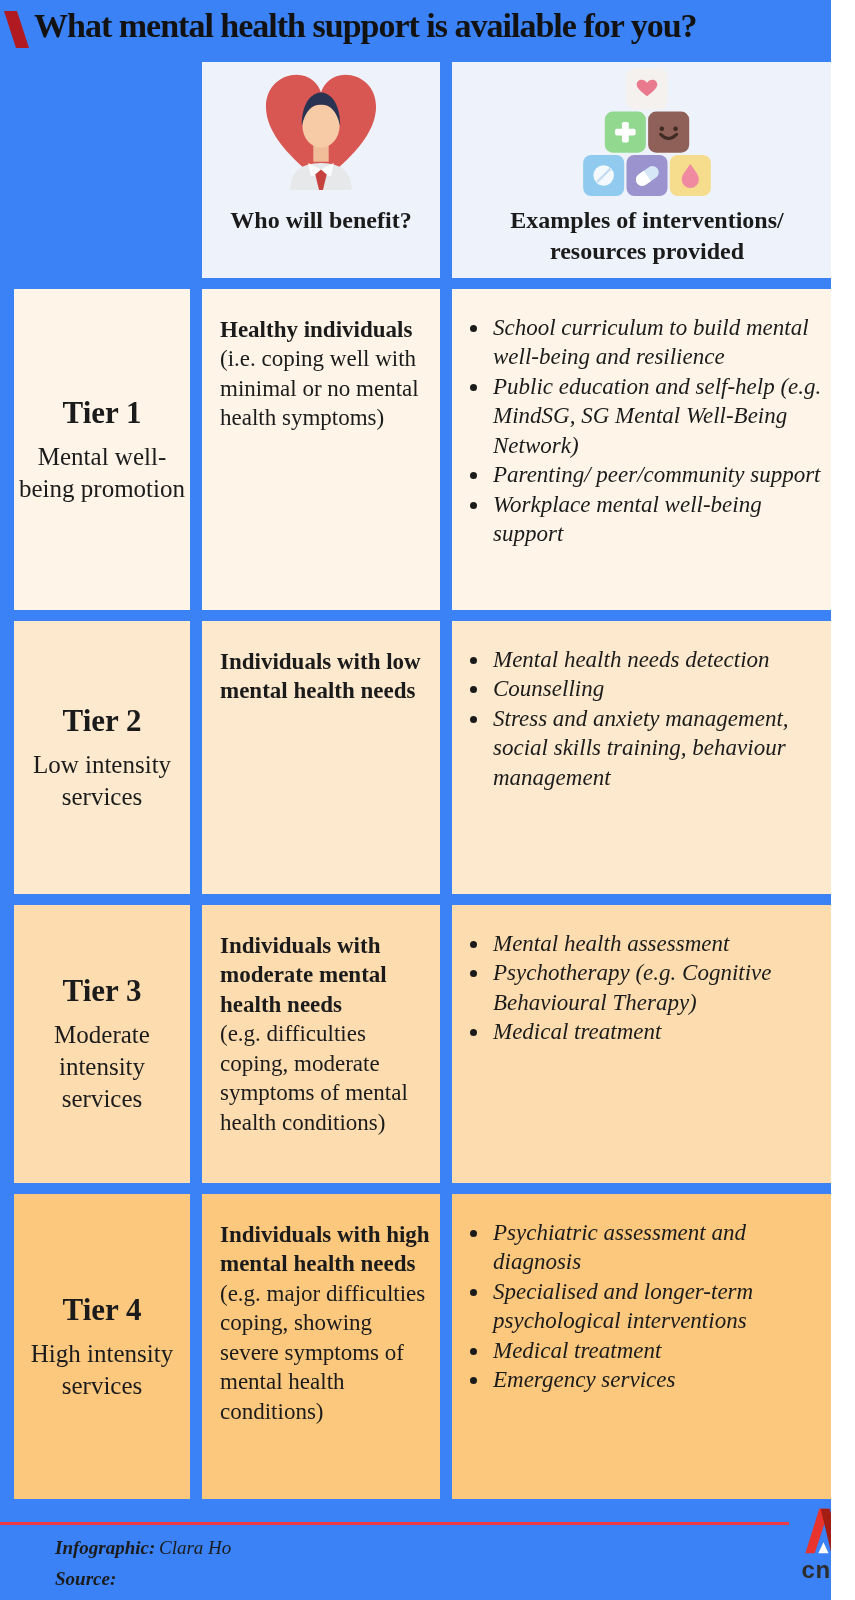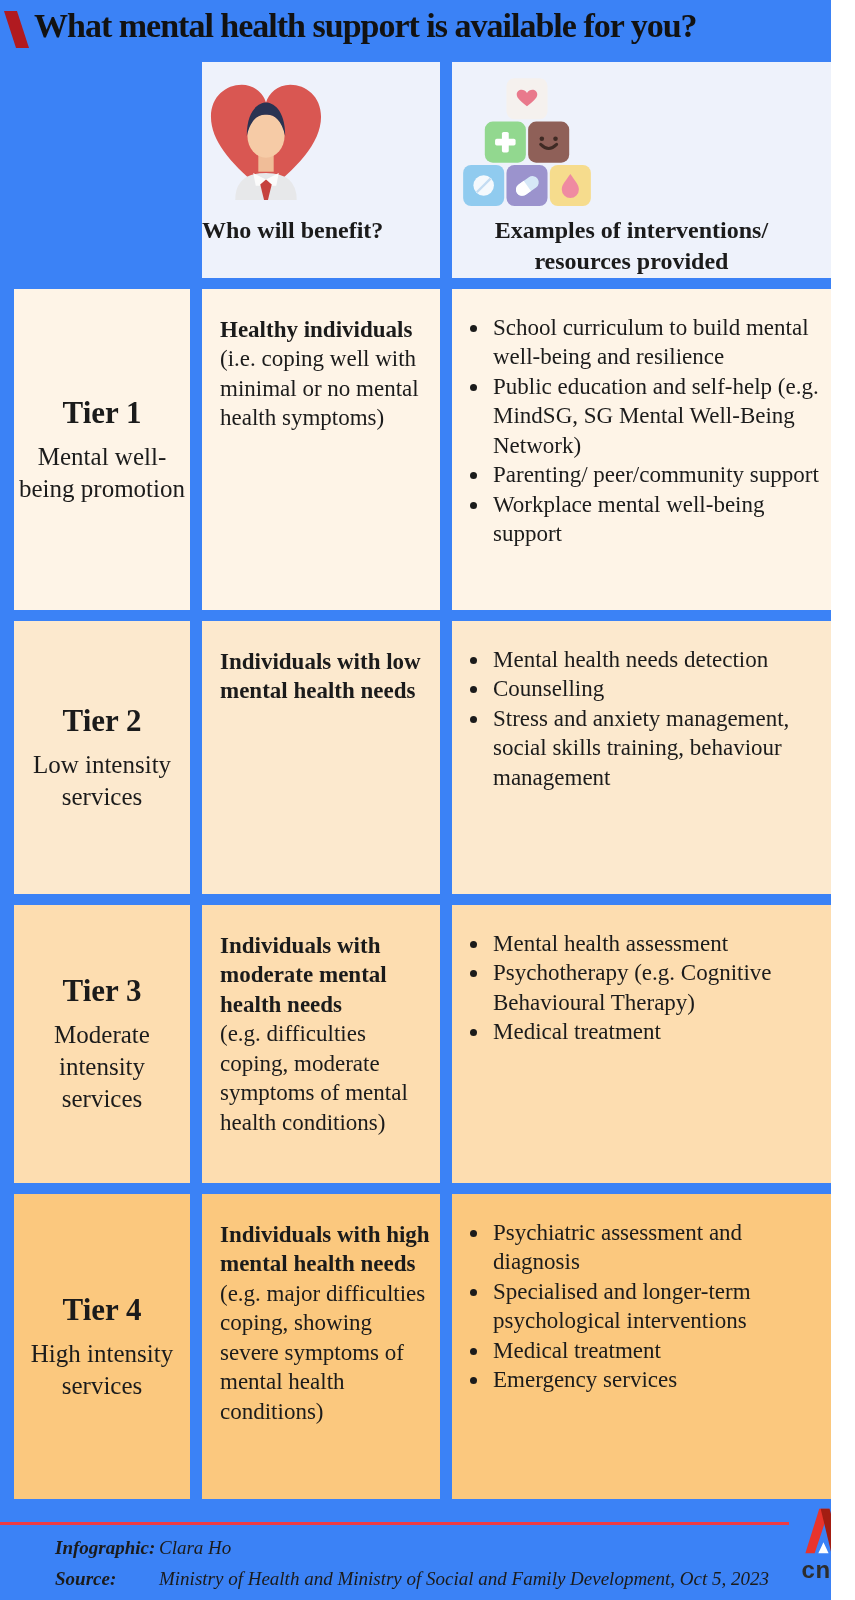--- a/index.html
+++ b/index.html
@@ -10,39 +10,39 @@
   .title-row{position:absolute;top:6px;left:10px;display:flex;align-items:flex-start;gap:11px;}
   .slash{width:13px;height:37px;background:#b11a20;transform:skewX(18deg);margin-top:5px;flex:none;}
   h1.title{margin:0;font-size:34px;font-weight:bold;letter-spacing:-1px;line-height:1.15;color:#121212;white-space:nowrap;}
 
   
   .grid{position:absolute;left:14px;top:62px;display:grid;
         grid-template-columns:176px 238px 390px;
         grid-template-rows:216px 321px 273px 278px 305px;
         column-gap:12px;row-gap:11px;}
   .cell{box-sizing:border-box;}
-  .head{background:#eef2fb;display:flex;flex-direction:column;align-items:flex-start;padding-top:13px;}
+  .head{background:#eef2fb;display:flex;flex-direction:column;align-items:center;padding-top:3px;}
   .head .icon{height:132px;display:flex;align-items:center;justify-content:center;}
   .head-label{font-weight:bold;font-size:24px;line-height:1.3;text-align:center;margin-top:8px;max-width:92%;}
 
   .t1{background:#fef4e7;}
   .t2{background:#fce9ce;}
   .t3{background:#fdddb0;}
   .t4{background:#fbc87e;}
 
   .tiercell{display:flex;flex-direction:column;align-items:center;justify-content:center;text-align:center;padding:0 4px;}
   .tier-name{font-weight:bold;font-size:31px;margin-bottom:10px;}
   .tier-sub{font-size:25px;line-height:1.28;}
 
   .who{padding:26px 8px 0 18px;font-size:23px;line-height:1.28;}
   .who-bold{font-weight:bold;}
 
   .ex{padding:24px 8px 0 12px;}
   .ex ul{margin:0;padding-left:26px;}
-  .ex li{font-size:23px;line-height:1.28;padding-left:3px;}
+  .ex li{font-size:23px;line-height:1.28;padding-left:3px;font-style:italic;}
 
   
   .redline{position:absolute;left:0;top:1522px;width:789px;height:3px;background:#ee3b43;}
   .credits{position:absolute;left:55px;top:1536px;display:grid;grid-template-columns:104px auto;row-gap:7px;
            font-style:italic;font-size:19px;line-height:1.25;}
   .credits .lab{font-weight:bold;}
   .logo{position:absolute;left:794px;top:1505px;width:58px;text-align:center;}
   .logo-text{font-family:"Liberation Sans","DejaVu Sans",sans-serif;font-weight:bold;font-size:24px;
              color:#2d2d2d;letter-spacing:0.5px;margin-top:-3px;line-height:1;}
 </style>
@@ -167,21 +167,20 @@
         </ul>
     </div>
 
   </div>
 
   <div class="redline"></div>
   <div class="credits">
     <span class="lab">Infographic:</span>
     <span class="val">Clara Ho</span>
     <span class="lab">Source:</span>
-    <span class="val">Ministry of Health and Ministry of Social and Family Development, Oct 5, 2023</span>
   </div>
 
   <div class="logo">
     <svg width="56" height="52" viewBox="0 0 60 56" aria-hidden="true">
       <polygon points="11,52 26,4 37,4 21,52" fill="#e8342c"></polygon>
       <polygon points="27.5,4 37,4 51,52 39,52" fill="#a31d12"></polygon>
       <polygon points="25,52 30.5,40 36,52" fill="#ffffff"></polygon>
     </svg>
     <div class="logo-text">cna</div>
   </div>

